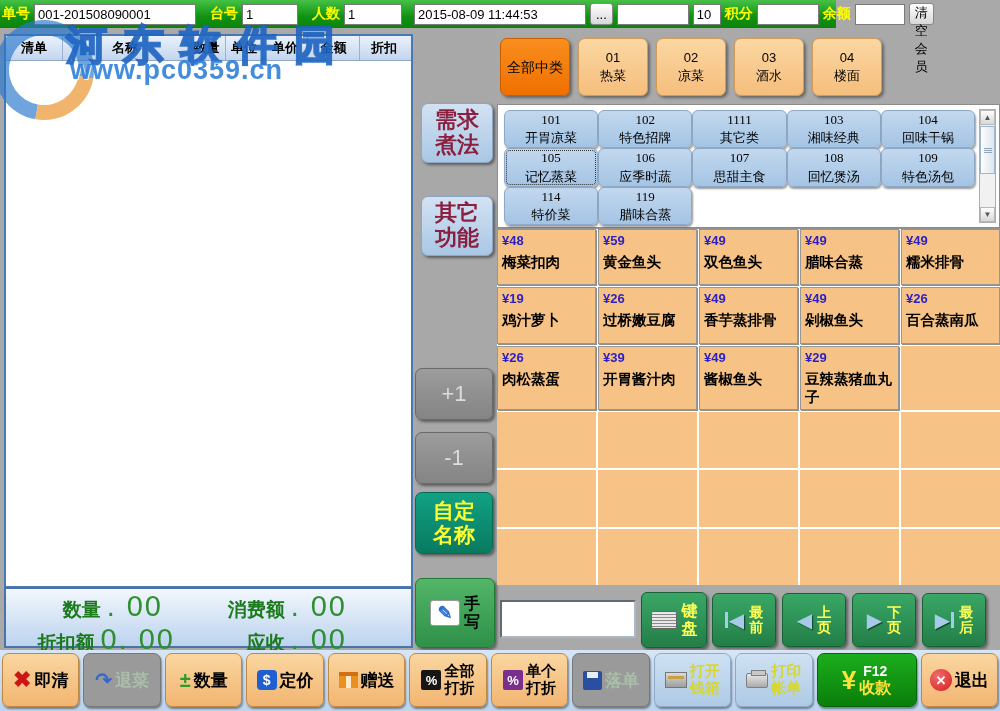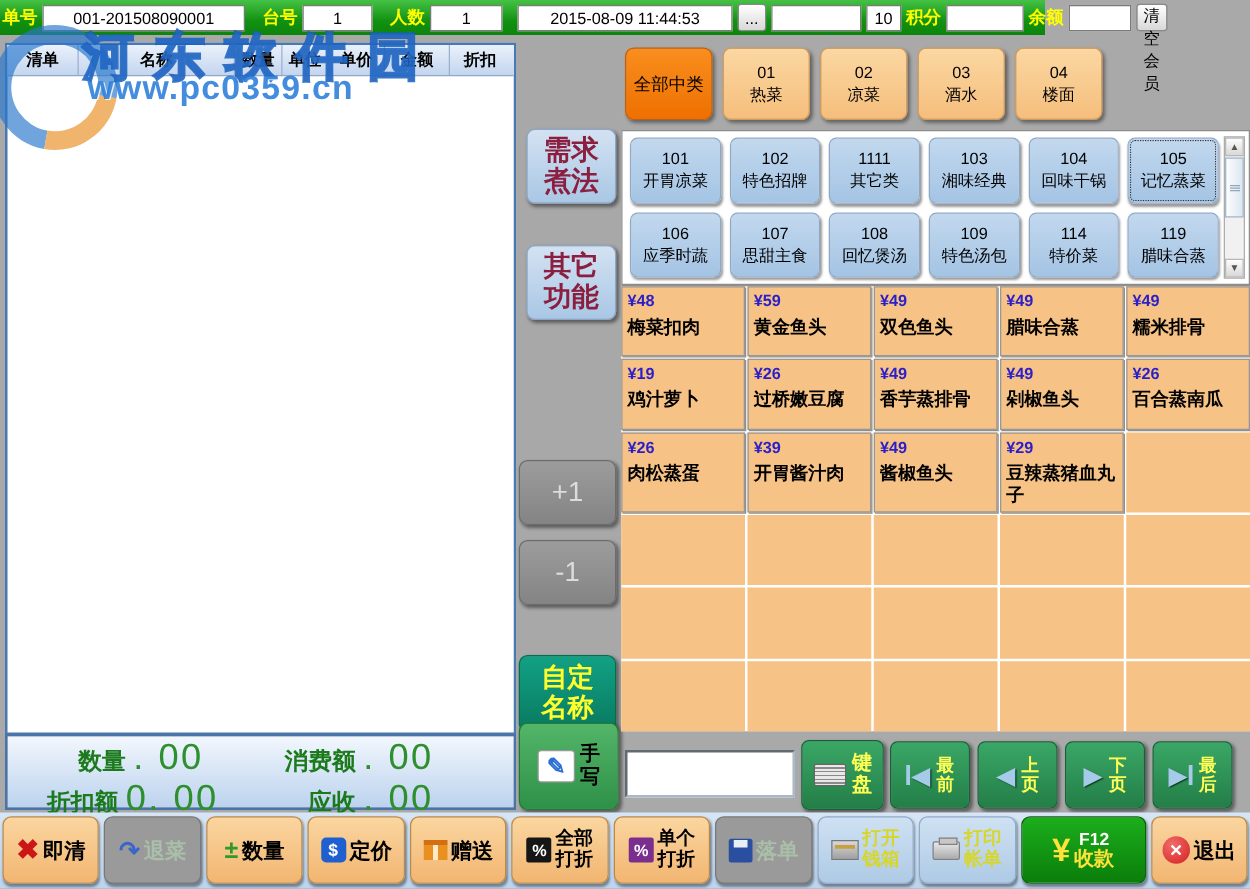--- a/index.html
+++ b/index.html
@@ -7,21 +7,21 @@
   body {
     position:relative; overflow:hidden; background:#A9A9A9;
     font-family:"Liberation Sans", sans-serif;
   }
   
   .topbar{position:absolute;left:0;top:0;width:836px;height:28px;
     background:linear-gradient(#45C245,#119111 60%,#0C840C);
     display:flex;align-items:center;padding:0 2px;gap:4px;}
   .tb-label{color:#FFFF00;font-weight:bold;font-size:14px;white-space:nowrap;}
   .tb-input{background:#fff;border:1px solid #7A7A7A;height:21px;font-size:13px;
-    padding:4px 3px;font-family:"Liberation Sans",sans-serif;text-align:center;}
+    padding:4px 3px;font-family:"Liberation Sans",sans-serif;}
   .tb-btn{height:22px;background:linear-gradient(#FFFFFF,#D8D8D8);border:1px solid #888;
     border-radius:3px;font-size:13px;padding:0 5px;cursor:pointer;}
   
   .order-panel{position:absolute;left:4px;top:34px;width:409px;height:554px;
     background:#fff;border:2px solid #4A78B0;}
   .op-header{display:flex;height:25px;background:linear-gradient(#EAF1FB,#C3D5EF);
     border-bottom:1px solid #8FA8C8;}
   .op-col{border-right:1px solid #9AB0D0;font-size:13px;font-weight:bold;
     display:flex;align-items:center;justify-content:center;color:#000;}
   .welcome{position:absolute;left:120px;top:288px;color:#9C9C9C;font-size:14px;}
@@ -36,38 +36,38 @@
   
   .sidecol{position:absolute;left:413px;top:31px;width:84px;height:617px;background:#A8A8A8;}
   .side-btn{position:absolute;border-radius:7px;display:flex;flex-direction:column;
     align-items:center;justify-content:center;cursor:pointer;text-align:center;
     box-shadow:2px 2px 3px rgba(0,0,0,.45);line-height:1.12;}
   .sb-blue{background:linear-gradient(#D3E2F2,#A9C7E5);border:1px solid #8BA6C6;
     color:#8B1F3F;font-weight:bold;font-size:22px;}
   .sb-gray{background:linear-gradient(#9C9C9C,#848484);border:1px solid #6B6B6B;
     color:#DCDCDC;font-size:22px;}
   .sb-teal{background:linear-gradient(#12A184,#087A60);border:1px solid #056B52;
-    color:#FFFF2E;font-weight:bold;font-size:21px;margin-top:32px;}
+    color:#FFFF2E;font-weight:bold;font-size:21px;}
   .sb-green{background:linear-gradient(#52B568,#2F9148);border:1px solid #1F7A36;
     color:#000;font-weight:bold;font-size:22px;flex-direction:row;gap:4px;}
   .pen-box{width:30px;height:26px;background:#fff;border:1px solid #999;border-radius:3px;
     display:flex;align-items:center;justify-content:center;color:#2B6FD4;font-size:18px;}
   
   .cat-row{position:absolute;left:500px;top:38px;display:flex;gap:8px;}
   .cat-btn{width:70px;height:58px;border-radius:7px;display:flex;flex-direction:column;
     align-items:center;justify-content:center;font-size:13px;color:#000;cursor:pointer;
     background:linear-gradient(#FBD7A2,#F5BE7C);border:1px solid #D49A58;
     box-shadow:2px 2px 3px rgba(0,0,0,.4);line-height:1.35;}
   .cat-btn.selected{background:linear-gradient(#F98E1E,#EE7000);border:1px solid #C85E00;
     color:#000;font-size:14px;}
   
   .subcat-panel{position:absolute;left:497px;top:104px;width:503px;height:124px;
     background:#fff;border:1px solid #8C8C8C;padding:5px 24px 5px 6px;}
-  .subcat-grid{display:grid;grid-template-columns:repeat(6,1fr);grid-template-rows:1fr 1fr;
-    gap:7px;height:100%;}
+  .subcat-grid{display:grid;grid-template-columns:repeat(5,1fr);grid-template-rows:1fr 1fr;
+    height:100%;font-family:Liberation Serif, serif;}
   .sub-btn{border-radius:6px;background:linear-gradient(#C2D8EE,#A4C4E4);
     border:1px solid #8FA8C6;box-shadow:1px 2px 2px rgba(0,0,0,.4);cursor:pointer;
     display:flex;flex-direction:column;align-items:center;justify-content:center;
     font-size:13px;color:#000;line-height:1.4;}
   .sub-btn.focused{outline:1px dotted #333;outline-offset:-3px;}
   
   .vscroll{position:absolute;right:3px;top:4px;width:17px;height:114px;
     background:#F1F1F1;border:1px solid #ADADAD;}
   .vs-arrow{height:15px;display:flex;align-items:center;justify-content:center;
     font-size:8px;color:#555;background:linear-gradient(#FDFDFD,#D8D8D8);border:1px solid #B8B8B8;cursor:pointer;}

